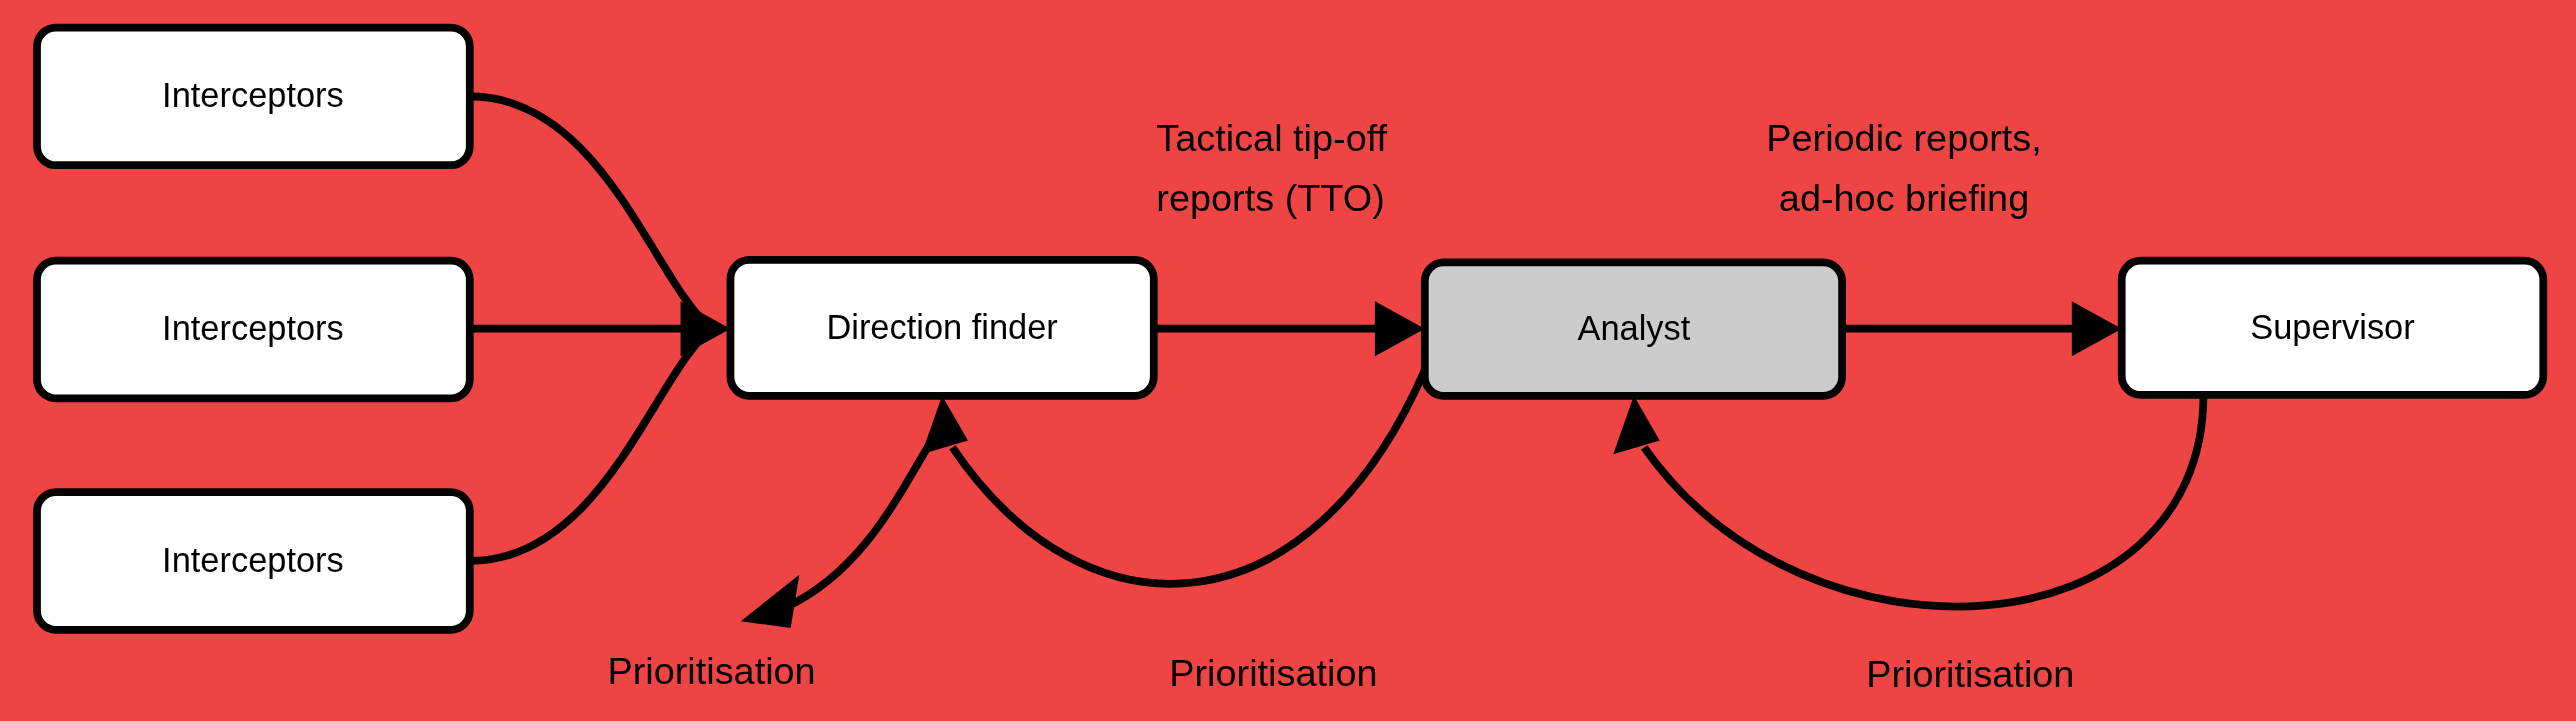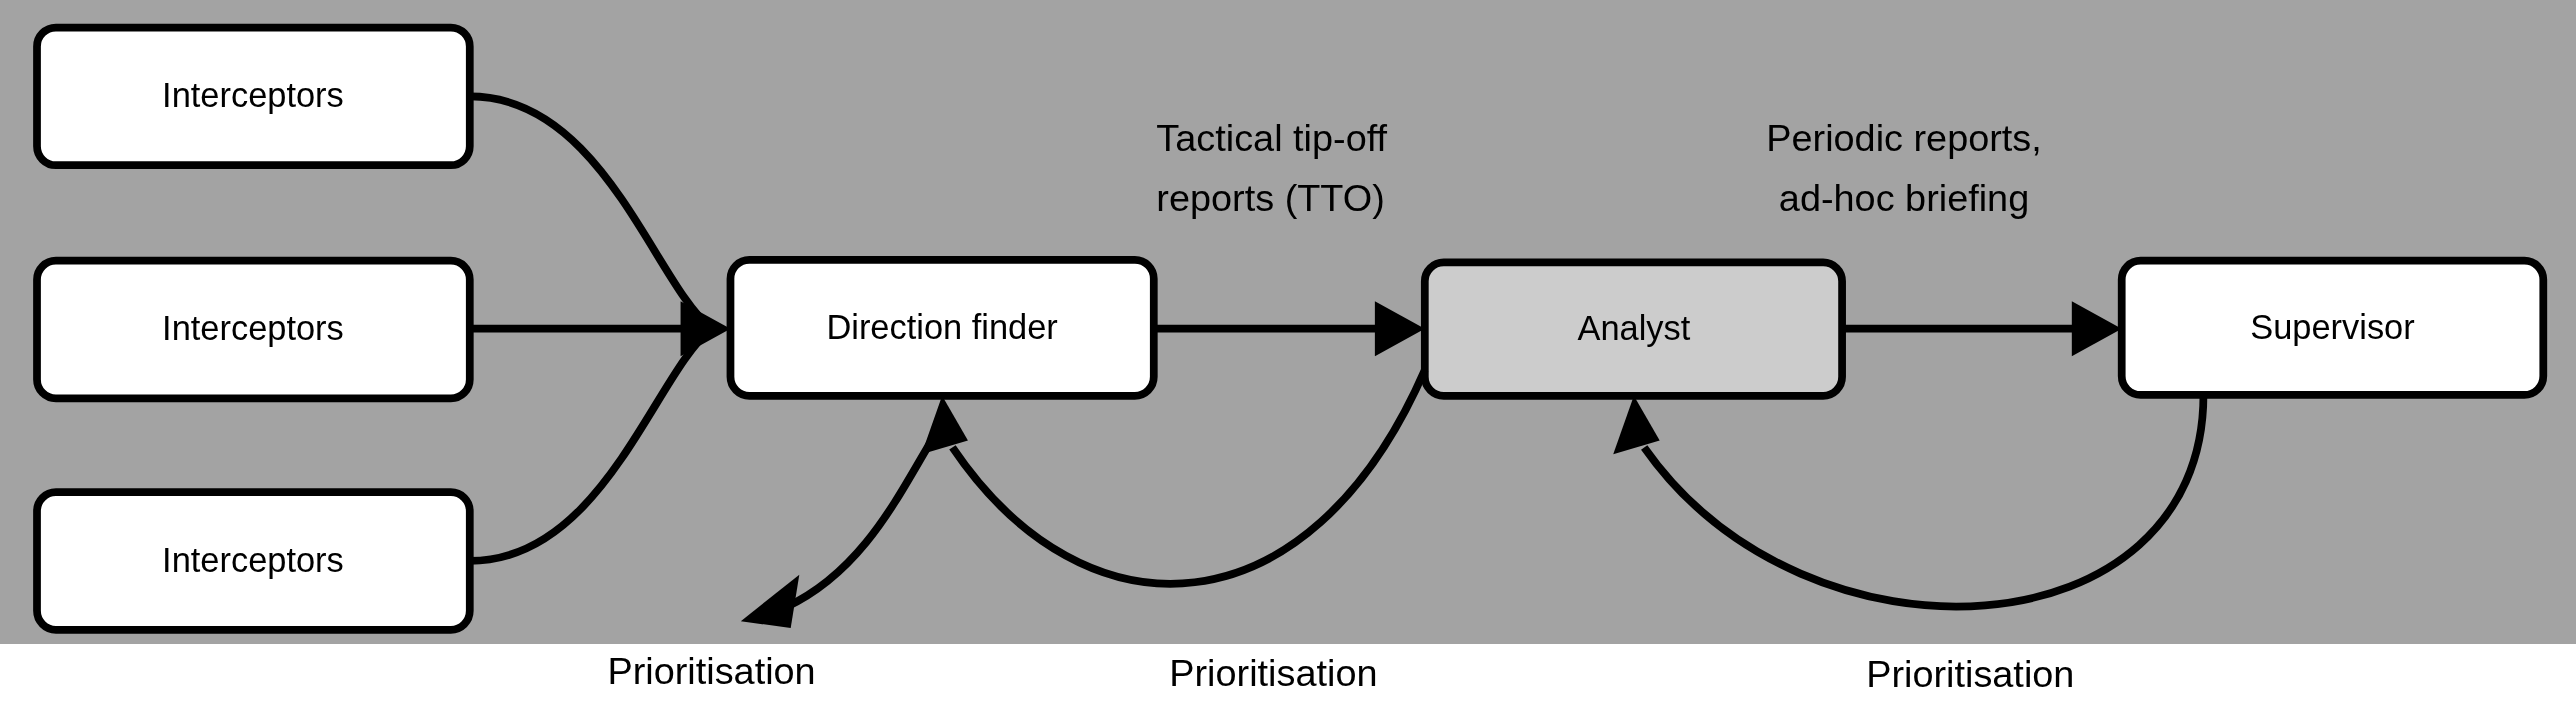--- a/index.html
+++ b/index.html
@@ -9,22 +9,22 @@
   }
   body {
     width: 2576px;
     height: 721px;
     overflow: hidden;
     font-family: "Liberation Sans", sans-serif;
   }
   #diagram-root {
     position: relative;
     width: 2576px;
-    height: 644px;
-    background: #a3a3a3;
+    height: 721px;
+    background: #ef4444;
   }
   svg#flow {
     display: block;
     width: 2576px;
     height: 721px;
   }
   .node-box {
     stroke: #000000;
     stroke-width: 9;
   }

